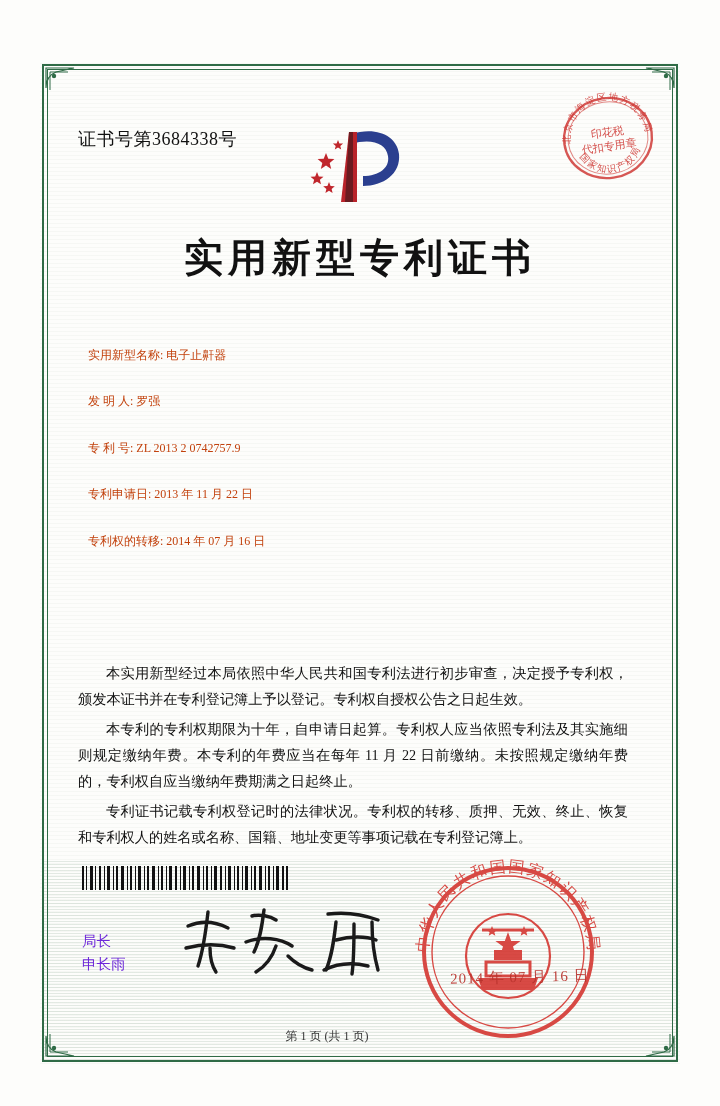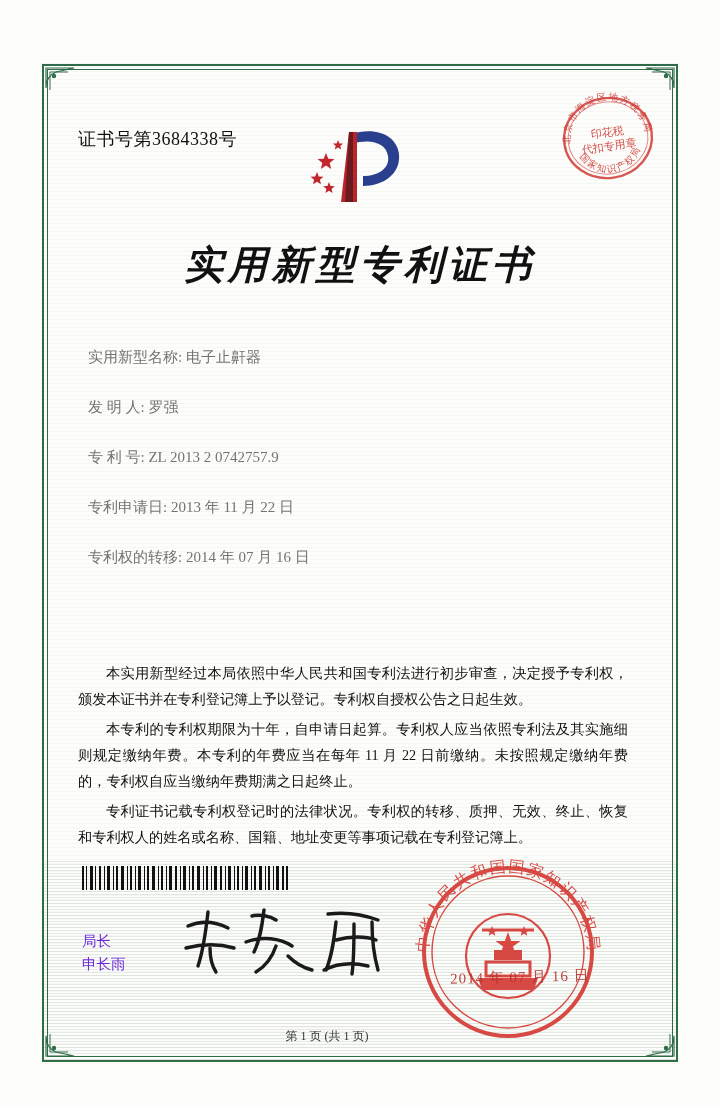--- a/index.html
+++ b/index.html
@@ -99,40 +99,39 @@
   }
 
   .seal-top {
     position: absolute;
     left: 556px; top: 86px;
     width: 104px; height: 104px;
   }
 
   .title {
     position: absolute;
-    left: 0; top: 238px;
+    left: 0; top: 231px;
     width: 720px;
     text-align: center;
     font-size: 39px;
     font-weight: bold;
     letter-spacing: 5px;
     color: #111;
     font-family: "Liberation Serif", "DejaVu Serif", serif;
-    font-style: italic;
   }
 
   
   .fields {
     position: absolute;
     left: 88px; top: 348px;
     width: 560px;
   }
   .field-row {
-    font-size: 15px;
-    color: #737373;
+    font-size: 12px;
+    color: #c2410c;
     margin-bottom: 32px;
     white-space: nowrap;
     line-height: 1.2;
   }
   .field-label {
     display: inline;
   }
   .field-value {
     display: inline;
   }

